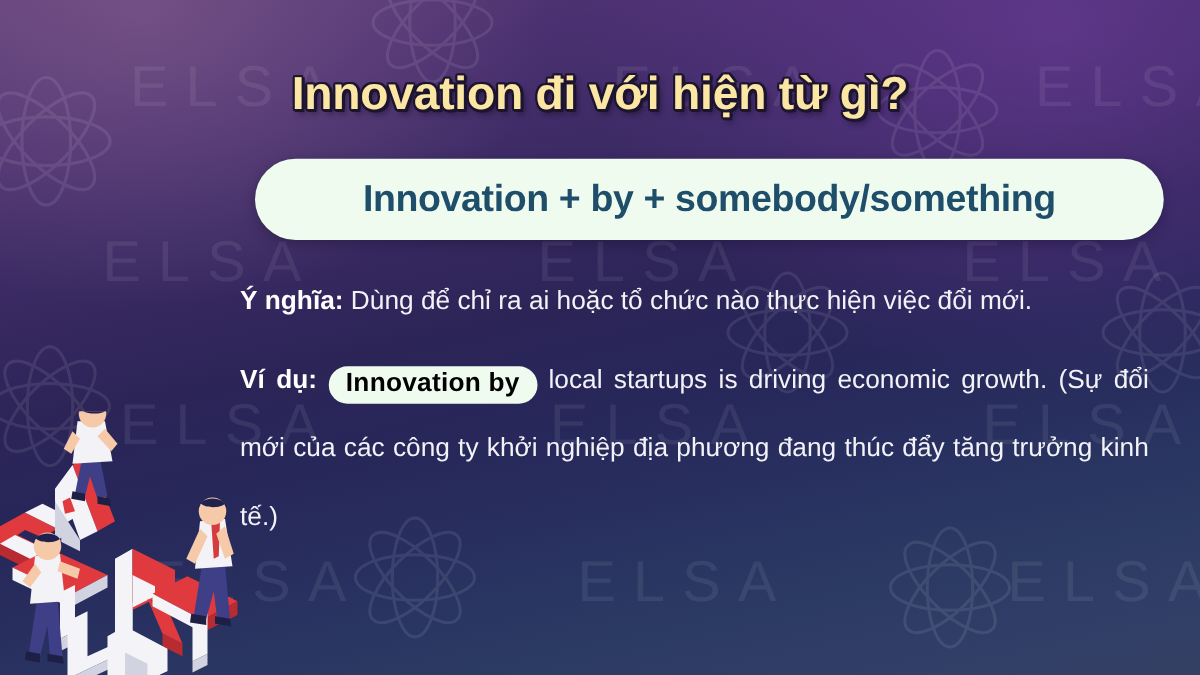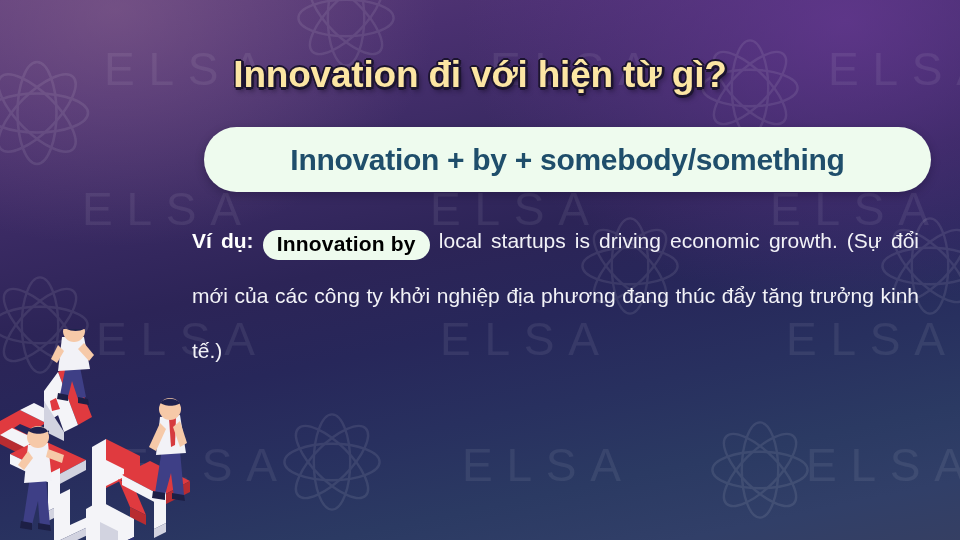--- a/index.html
+++ b/index.html
@@ -229,20 +229,24 @@
   </div>
 
   <div class="title">Innovation đi với hiện từ gì?</div>
 
   <div class="formula-banner">
     <span class="formula-text">Innovation + by + somebody/something</span>
   </div>
 
   <div class="body-block">
 
+    <p class="para">
+      <span class="lead">Ý nghĩa:</span>
+      <span>Dùng để chỉ ra ai hoặc tổ chức nào thực hiện việc đổi mới.</span>
+    </p>
 
     <p class="para">
       <span class="lead">Ví dụ:</span>
       <span class="chip">Innovation by</span>
       <span>local startups is driving economic growth. (Sự đổi mới của các công ty khởi nghiệp địa phương đang thúc đẩy tăng trưởng kinh tế.)</span>
     </p>
 
   </div>
 
   <div class="illustration">

